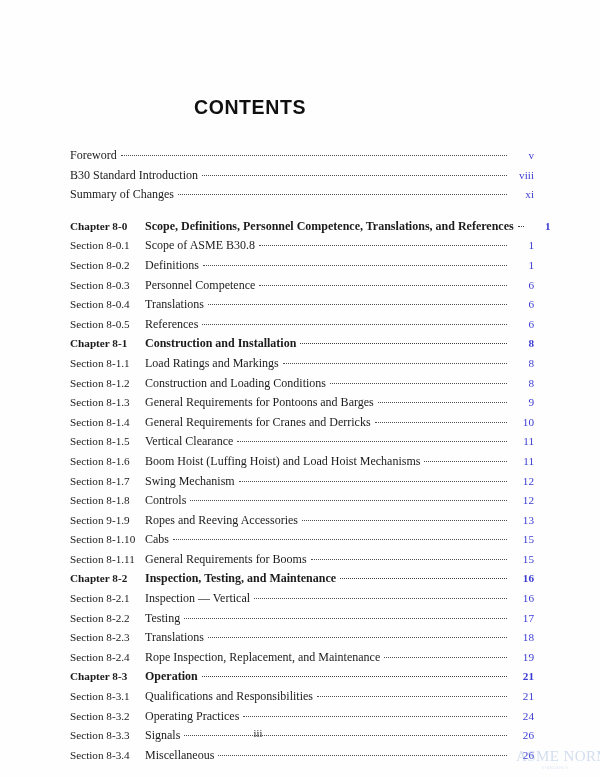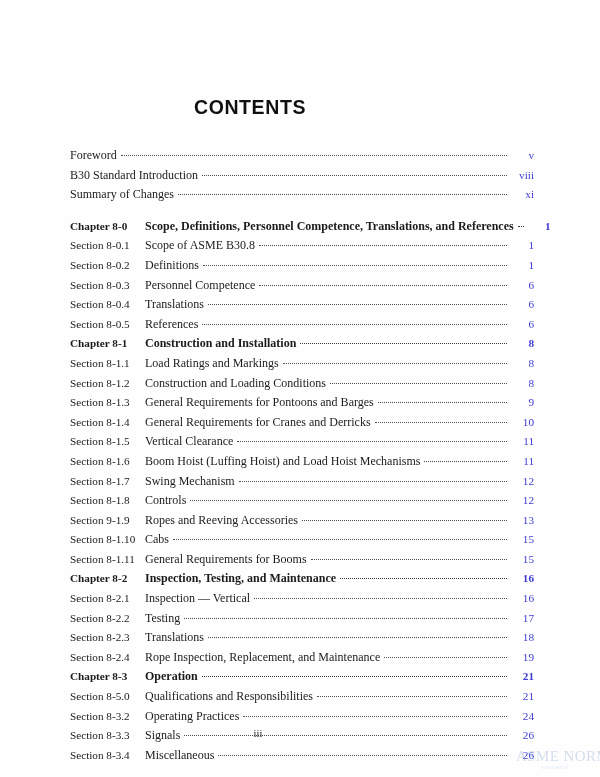--- a/index.html
+++ b/index.html
@@ -308,21 +308,21 @@
           <span class="leader"></span>
           <span class="pageno">19</span>
         </div>
         <div class="row chapter">
           <span class="label">Chapter 8-3</span>
           <span class="title">Operation</span>
           <span class="leader"></span>
           <span class="pageno">21</span>
         </div>
         <div class="row">
-          <span class="label">Section 8-5.0</span>
+          <span class="label">Section 8-3.1</span>
           <span class="title">Qualifications and Responsibilities</span>
           <span class="leader"></span>
           <span class="pageno">21</span>
         </div>
         <div class="row">
           <span class="label">Section 8-3.2</span>
           <span class="title">Operating Practices</span>
           <span class="leader"></span>
           <span class="pageno">24</span>
         </div>

